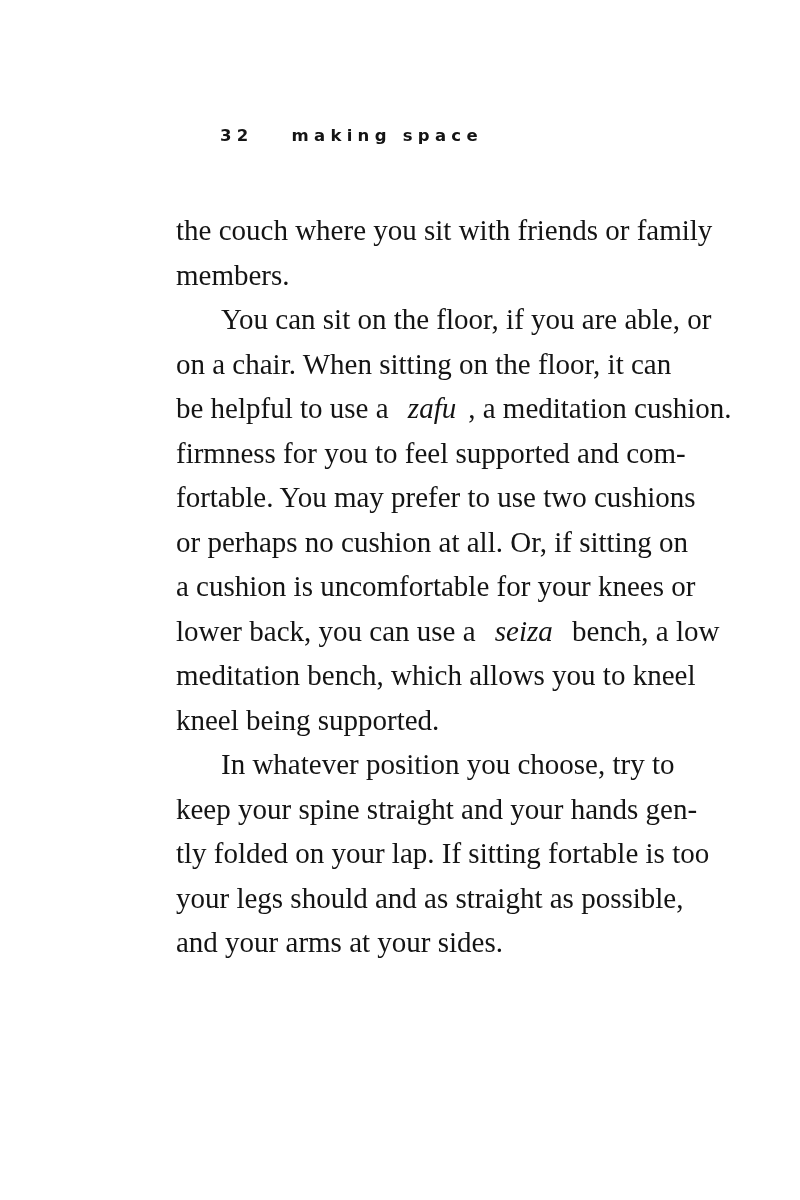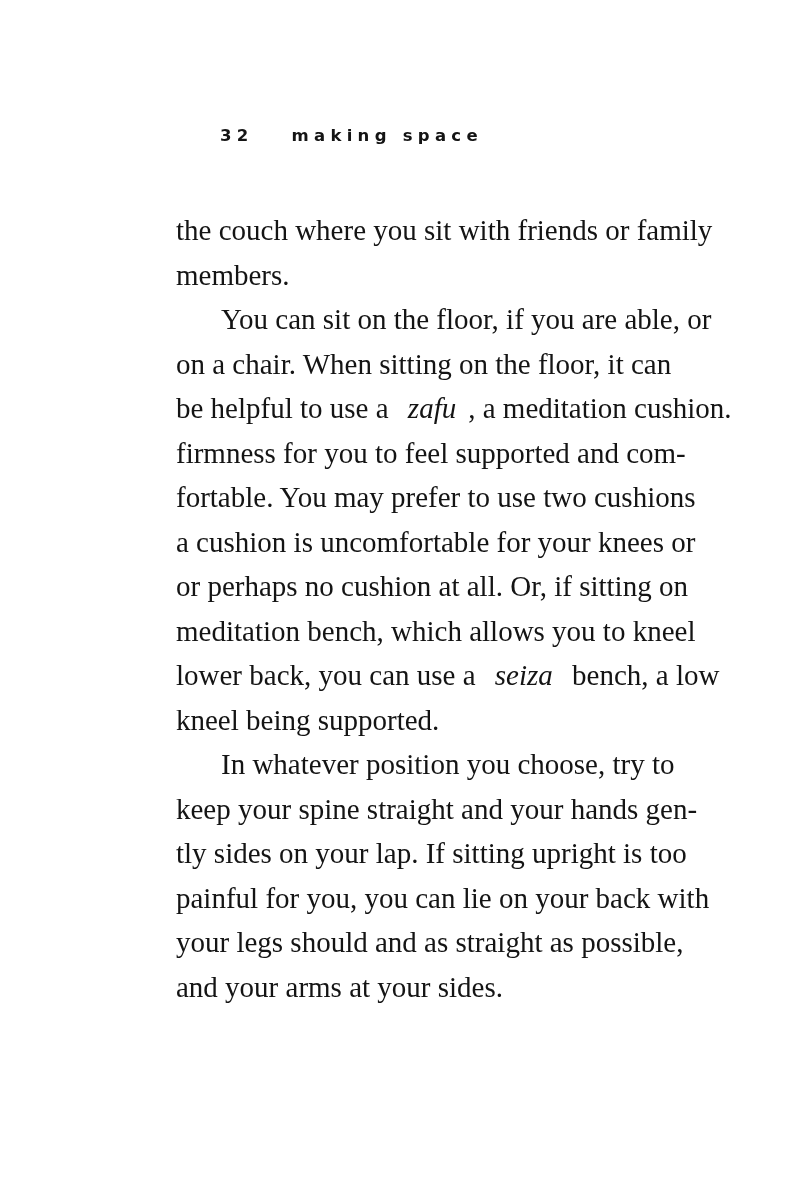--- a/index.html
+++ b/index.html
@@ -71,26 +71,25 @@
   </header>
 
   <main class="text-block">
       <div class="line">the couch where you sit with friends or family</div>
       <div class="line end">members.</div>
       <div class="line first">You can sit on the floor, if you are able, or</div>
       <div class="line">on a chair. When sitting on the floor, it can</div>
       <div class="line">be helpful to use a <i>zafu</i>, a meditation cushion.</div>
       <div class="line">firmness for you to feel supported and com-</div>
       <div class="line">fortable. You may prefer to use two cushions</div>
+      <div class="line">or perhaps no cushion at all. Or, if sitting on</div>
       <div class="line">a cushion is uncomfortable for your knees or</div>
-      <div class="line">or perhaps no cushion at all. Or, if sitting on</div>
+      <div class="line">lower back, you can use a <i>seiza</i> bench, a low</div>
       <div class="line">meditation bench, which allows you to kneel</div>
-      <div class="line">lower back, you can use a <i>seiza</i> bench, a low</div>
       <div class="line end">kneel being supported.</div>
       <div class="line first">In whatever position you choose, try to</div>
       <div class="line">keep your spine straight and your hands gen-</div>
-      <div class="line">tly sides on your lap. If sitting upright is too</div>
-      <div class="line">painful for you, you can lie on your back with</div>
+      <div class="line">tly folded on your lap. If sitting fortable is too</div>
       <div class="line">your legs should and as straight as possible,</div>
       <div class="line end">and your arms at your sides.</div>
     </main>
 
 </div>
 
 </body></html>

